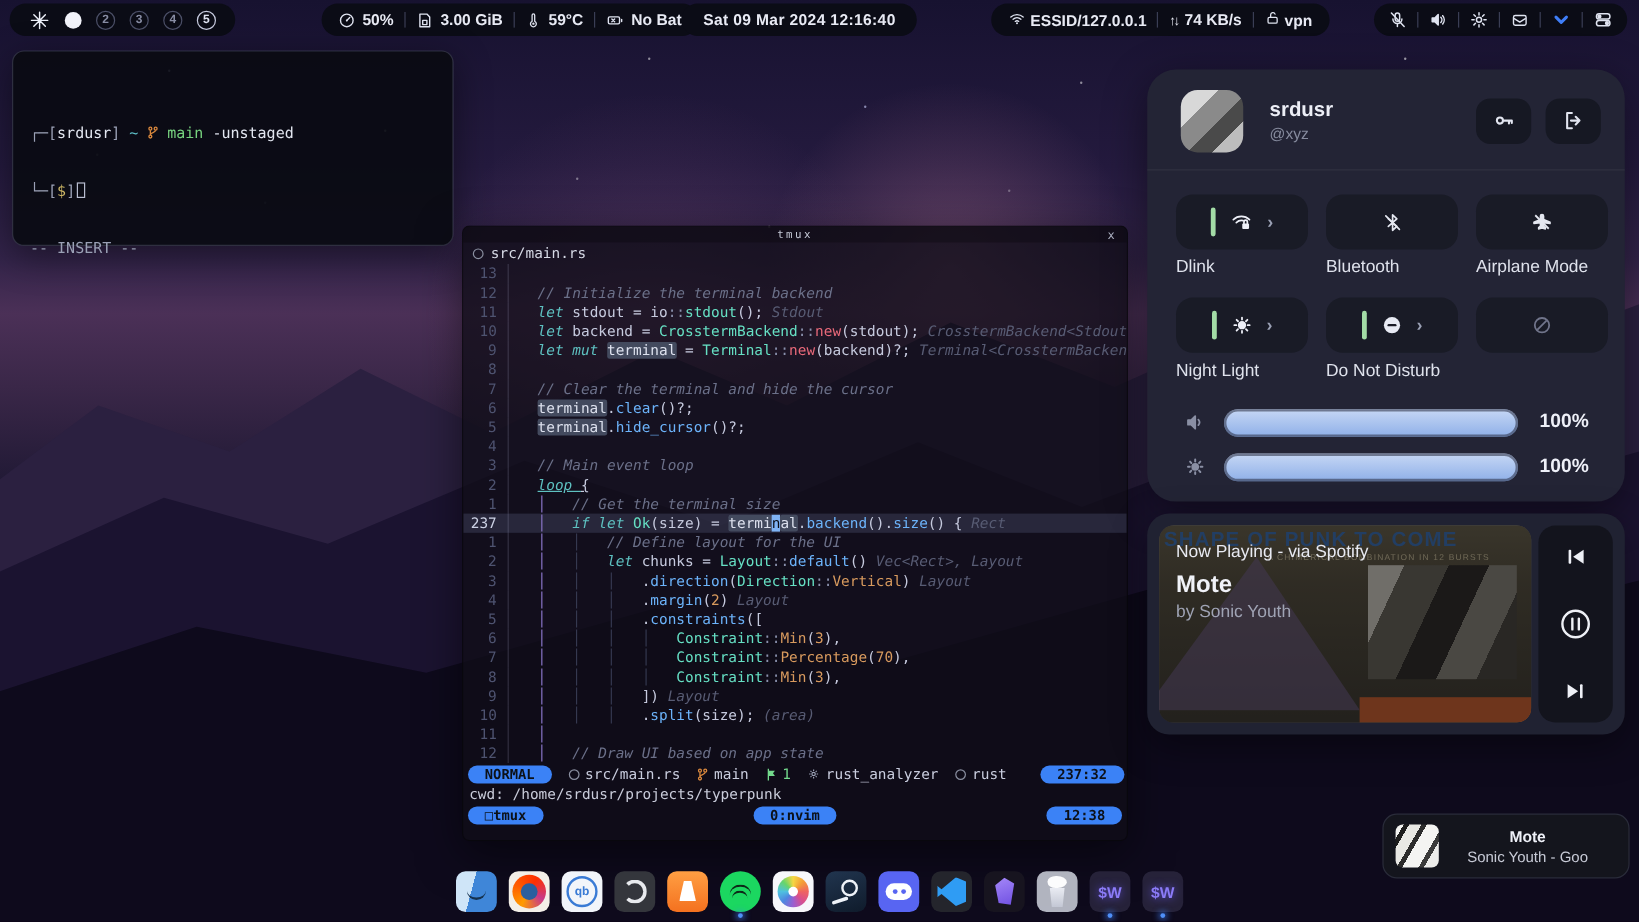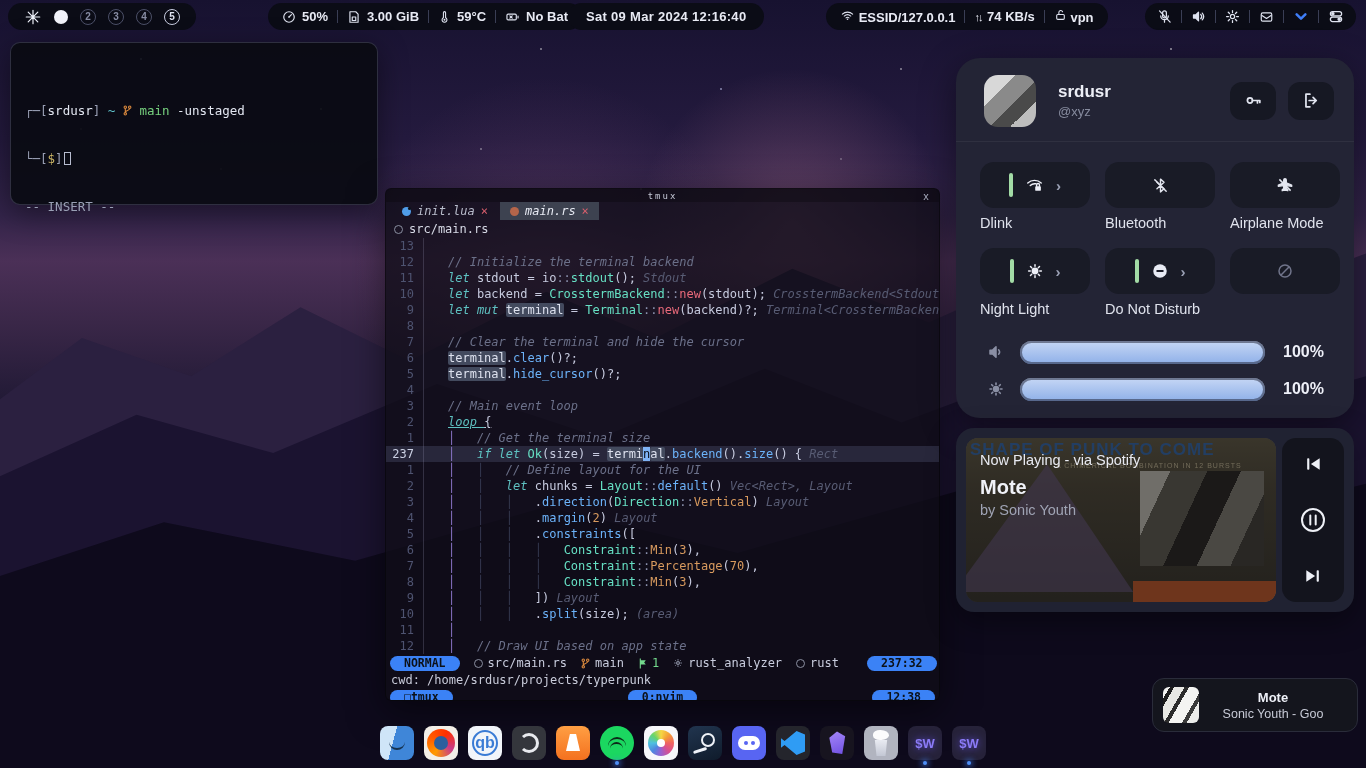--- a/index.html
+++ b/index.html
@@ -137,21 +137,21 @@
   .di{width:34px;height:34px;border-radius:8px;position:relative;flex:none;}
   .di-dot{position:absolute;left:50%;bottom:-5px;width:4px;height:4px;margin-left:-2px;border-radius:50%;background:#4f8ff7;box-shadow:0 0 6px 1px #3f7ef8;}
   .di-label{position:absolute;inset:0;display:flex;align-items:center;justify-content:center;font-weight:800;font-size:13px;}
   .di-files{background:linear-gradient(105deg,#cfe5f8 0 40%,#3f86d8 40%);}
   .di-files::after{content:"";position:absolute;left:9px;right:9px;bottom:10px;height:8px;border-bottom:2.5px solid #16324f;border-radius:0 0 8px 8px;}
   .di-firefox{background:#f3efe8;}
   .di-firefox::before{content:"";position:absolute;inset:3px;border-radius:50%;background:conic-gradient(from 210deg,#ff9a00,#ff5a00,#ff2f00,#c73a8a,#ff9a00);}
   .di-firefox::after{content:"";position:absolute;inset:10px;border-radius:50%;background:#2b5f9e;}
   .di-qbittorrent{background:#f2f5fa;}
   .di-qbittorrent::before{content:"";position:absolute;inset:4px;border-radius:50%;border:2.5px solid #3a7bd5;}
-  .di-qbittorrent .di-label{color:#3a7bd5;font-size:16px;}
+  .di-qbittorrent .di-label{color:#3a7bd5;font-size:10px;}
   .di-obs{background:#34363c;}
   .di-obs::before{content:"";position:absolute;inset:7px;border-radius:50%;border:3px solid #e8eaee;border-left-color:transparent;}
   .di-vlc{background:linear-gradient(#ff9f43,#f4711f);}
   .di-vlc::before{content:"";position:absolute;left:10px;right:10px;top:8px;bottom:9px;background:#fff;clip-path:polygon(28% 0,72% 0,100% 100%,0 100%);}
   .di-spotify{background:#1bd760;border-radius:50%;}
   .di-spotify::before{content:"";position:absolute;left:8px;top:11px;width:18px;height:16px;border-radius:50%;border-top:2.5px solid #0d2818;}
   .di-spotify::after{content:"";position:absolute;left:10px;top:16px;width:13px;height:11px;border-radius:50%;border-top:2.5px solid #0d2818;}
   .di-photos{background:#f7f7fb;}
   .di-photos::before{content:"";position:absolute;inset:4px;border-radius:50%;
     background:conic-gradient(#f6d743,#f49d37,#ef6461,#d94f8e,#9a5fd0,#4f86e0,#4fc1e0,#67d56a,#f6d743);}
@@ -335,32 +335,20 @@
       <div><span class="t-dim">└─[</span><span class="t-y">$</span><span class="t-dim">]</span><span class="term-cursor"></span></div>
       <div class="t-dim">-- INSERT --</div>
     </div>
   </div>
 
   <div class="edwin">
     <div class="ew-title">
       <span>tmux</span>
       <span class="ew-close">x</span>
     </div>
-    <div class="ew-tabs">
-      <span class="tab">
-          <span class="icon-lua"></span>
-          <span>init.lua</span>
-          <span class="x"></span>
-        </span>
-      <span class="tab active">
-          <span class="icon-rust"></span>
-          <span>main.rs</span>
-          <span class="x"></span>
-        </span>
-    </div>
     <div class="ew-crumb">
       <span class="icon-rust-gray"></span>
       <span>src/main.rs</span>
     </div>
     <div class="ew-code" id="code-host">
         <div class="cl"><span class="ln">13</span><span class="lc"></span></div>
         <div class="cl"><span class="ln">12</span><span class="lc"><span class="tk-cm">// Initialize the terminal backend</span></span></div>
         <div class="cl"><span class="ln">11</span><span class="lc"><span class="tk-kw">let </span><span class="tk-pl">stdout = io</span><span class="tk-op">::</span><span class="tk-ty">stdout</span><span class="tk-pl">(); </span><span class="tk-hint">Stdout</span></span></div>
         <div class="cl"><span class="ln">10</span><span class="lc"><span class="tk-kw">let </span><span class="tk-pl">backend = </span><span class="tk-ty">CrosstermBackend</span><span class="tk-op">::</span><span class="tk-red">new</span><span class="tk-pl">(stdout); </span><span class="tk-hint">CrosstermBackend&lt;Stdout</span></span></div>
         <div class="cl"><span class="ln">9</span><span class="lc"><span class="tk-kw">let mut </span><span class="tk-ref">terminal</span><span class="tk-pl"> = </span><span class="tk-ty">Terminal</span><span class="tk-op">::</span><span class="tk-red">new</span><span class="tk-pl">(backend)?; </span><span class="tk-hint">Terminal&lt;CrosstermBacken</span></span></div>

